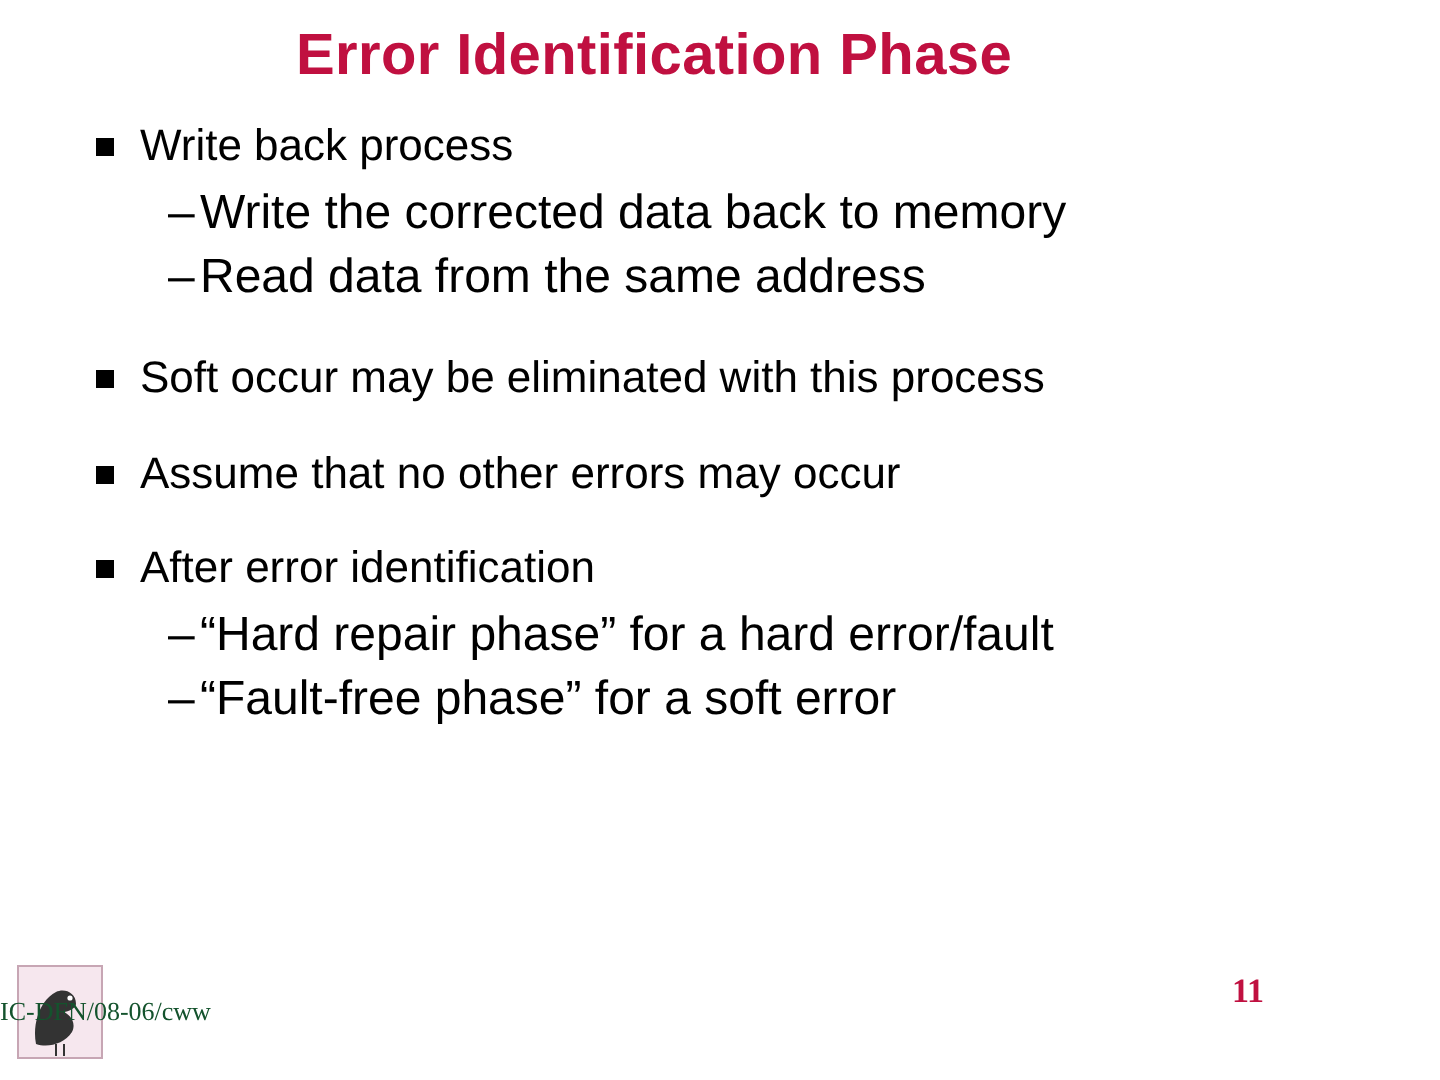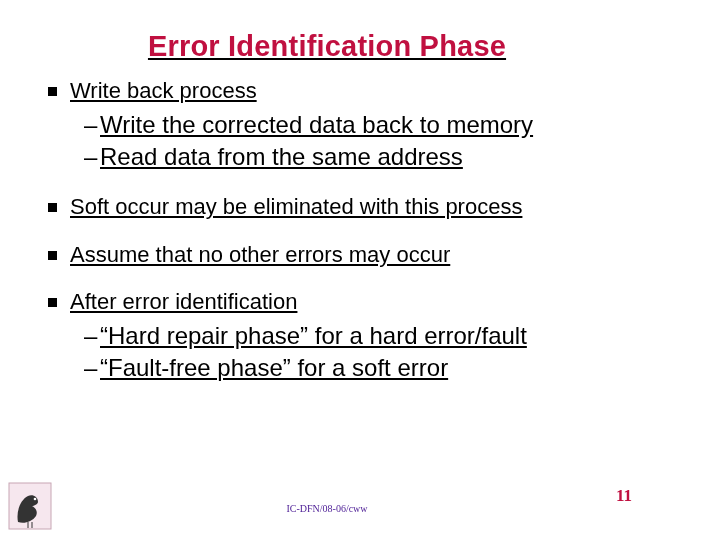--- a/index.html
+++ b/index.html
@@ -6,23 +6,22 @@
   html, body { width: 720px; height: 540px; }
   body {
     font-family: Arial, Helvetica, sans-serif;
     background: #ffffff;
     position: relative;
     overflow: hidden;
   }
   .slide {
     width: 654px;
     height: 540px;
-    padding: 30px 28px 0 28px;
+    padding: 12px 28px 0 28px;
     position: relative;
-    text-decoration: underline;
   }
   .title {
     text-align: center;
     font-size: 29px;
     font-weight: bold;
     color: #c01040;
     margin: 0 0 14px 0;
     letter-spacing: 0.2px;
   }
   ul.top {
@@ -64,24 +63,23 @@
     position: absolute;
     left: 0;
     top: 0;
     color: #000;
   }
   .footer-center {
     position: absolute;
     bottom: 26px;
     left: 0;
     width: 100%;
-    text-align: center;
     font-family: "Times New Roman", Times, serif;
-    font-size: 10px;
-    color: #4c1d95;
+    font-size: 13px;
+    color: #14532d;
   }
   .page-num {
     position: absolute;
     bottom: 34px;
     right: 22px;
     font-family: "Times New Roman", Times, serif;
     font-size: 17px;
     font-weight: bold;
     color: #c01040;
   }

